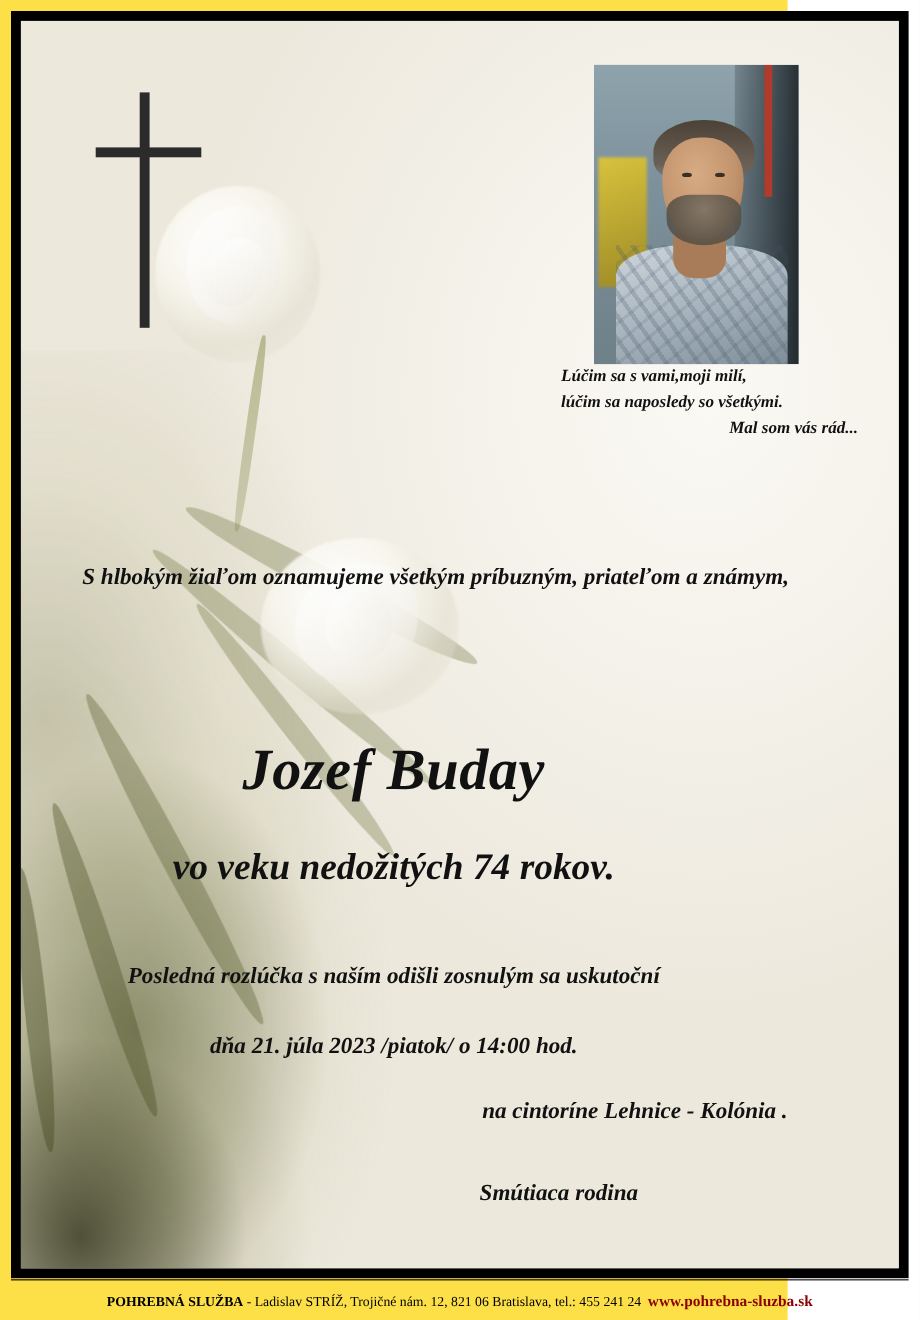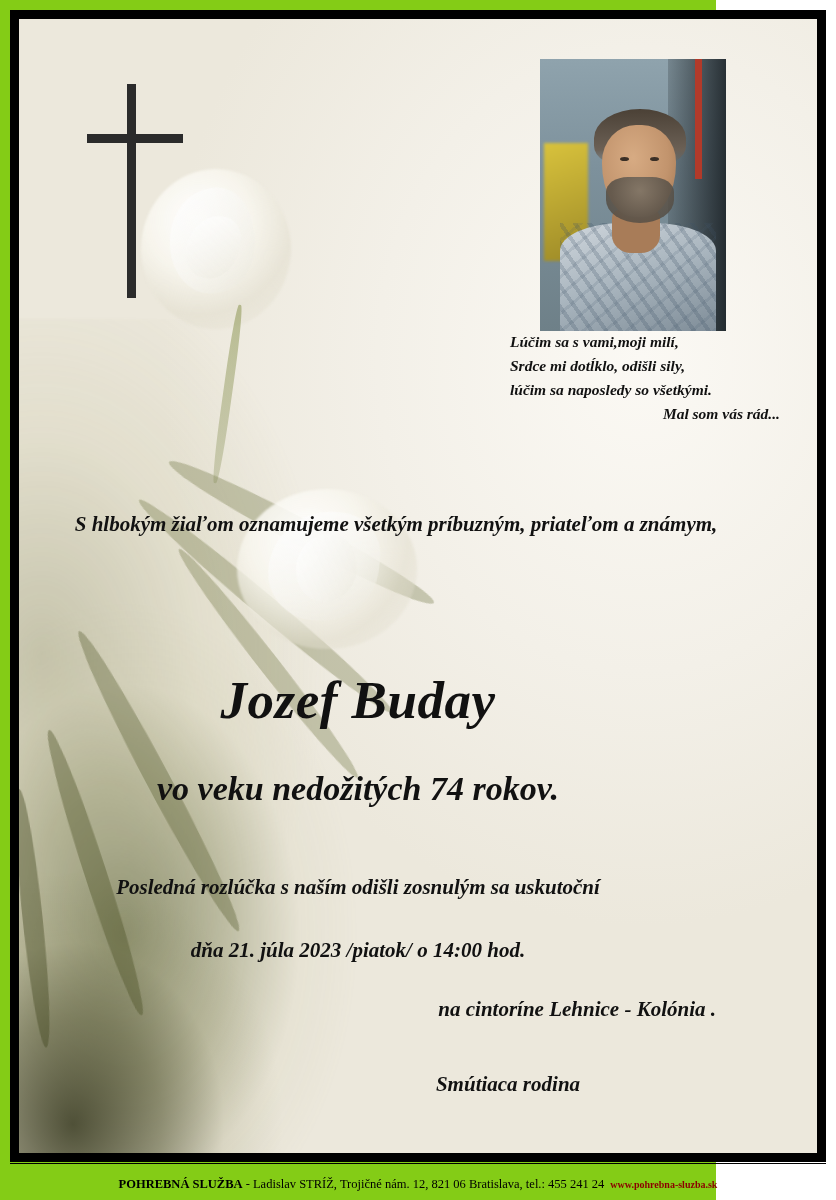--- a/index.html
+++ b/index.html
@@ -11,21 +11,21 @@
     width: 836px;
     height: 1200px;
     font-family: "Liberation Serif", serif;
     overflow: hidden;
   }
 
   .page {
     position: relative;
     width: 716px;
     height: 1200px;
-    background: #84cc16;
+    background: #fde047;
   }
 
   
   .card-frame {
     position: absolute;
     left: 10px;
     top: 10px;
     width: 816px;
     height: 1152px;
     background: #000000;
@@ -265,21 +265,21 @@
     width: 836px;
     text-align: center;
     font-size: 12.5px;
     color: #000000;
   }
   .footer .co { font-weight: bold; }
   .footer .web {
     font-weight: bold;
     color: #8b0000;
     margin-left: 6px;
-    font-size: 10px;
+    font-size: 14px;
     text-decoration: none;
   }
   .footer-sep {
     position: absolute;
     left: 10px;
     bottom: 36px;
     width: 816px;
     height: 1px;
     background: #000000;
   }
@@ -331,21 +331,20 @@
         <div class="p-eye" style="left:80px; top:98px;"></div>
         <div class="p-eye" style="left:110px; top:98px;"></div>
         <div class="p-beard"></div>
       </div>
 
     </div>
   </div>
 
   <div class="poem">
     <div>Lúčim sa s vami,moji milí,</div>
-    <div>Srdce mi dotĺklo, odišli sily,</div>
     <div>lúčim sa naposledy so všetkými.</div>
     <span class="last">Mal som vás rád...</span>
   </div>
 
   <div class="line l-announce">S hlbokým žiaľom oznamujeme všetkým príbuzným, priateľom  a známym,</div>
   <div class="line l-name">Jozef Buday</div>
   <div class="line l-age">vo veku nedožitých 74 rokov.</div>
   <div class="line l-farewell">Posledná rozlúčka s naším odišli zosnulým sa uskutoční</div>
   <div class="line l-date">dňa  21. júla  2023 /piatok/ o 14:00 hod.</div>
   <div class="line l-place">na cintoríne Lehnice - Kolónia .</div>

